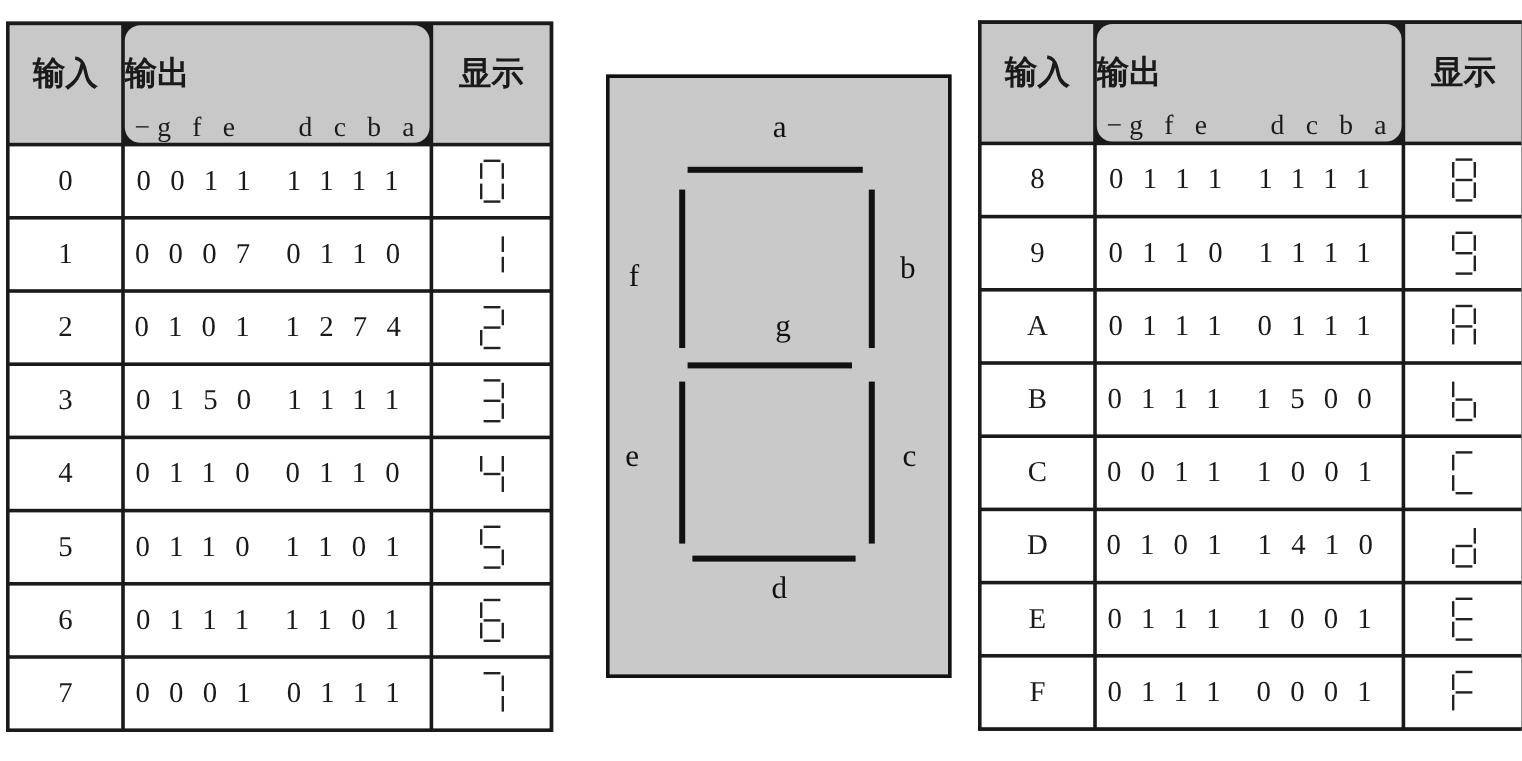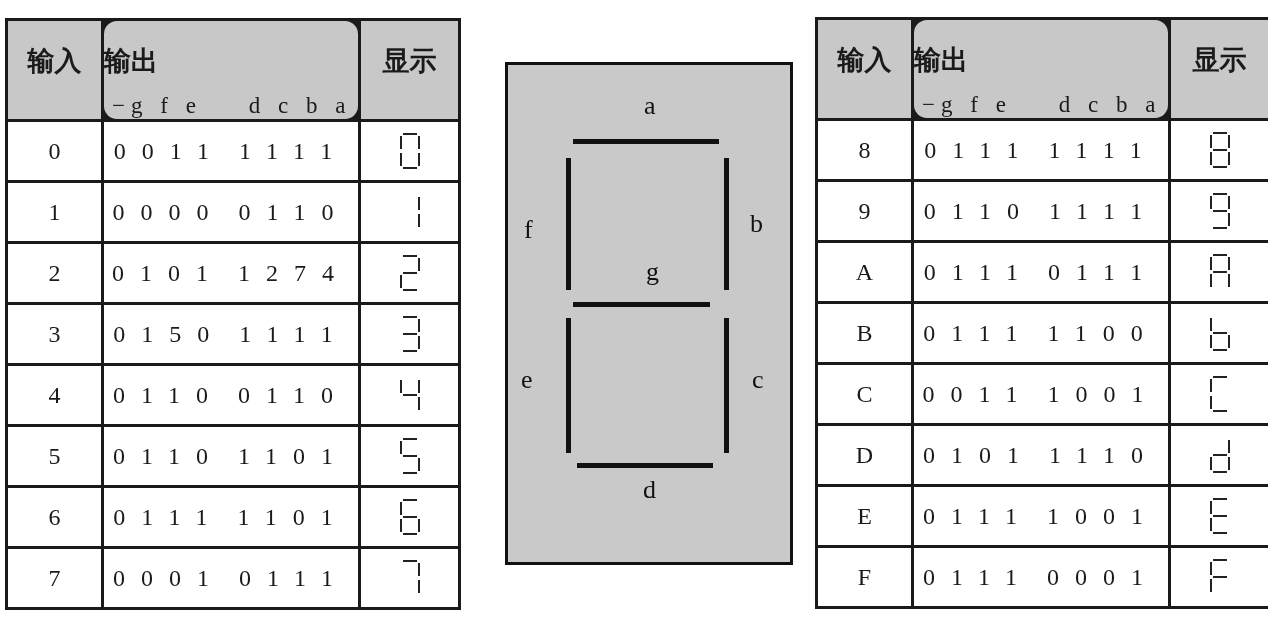--- a/index.html
+++ b/index.html
@@ -94,21 +94,21 @@
         <i style="left: 3px; top: 0px; width: 14px; height: 2px;"></i>
         <i style="left: 18px; top: 3px; width: 2px; height: 13px;"></i>
         <i style="left: 18px; top: 20px; width: 2px; height: 13px;"></i>
         <i style="left: 3px; top: 34px; width: 14px; height: 2px;"></i>
         <i style="left: 0px; top: 20px; width: 2px; height: 13px;"></i>
         <i style="left: 0px; top: 3px; width: 2px; height: 13px;"></i>
       </div>
     </div>
     <div class="cell input-cell">1</div>
     <div class="cell code-cell">
-      <span class="code-group">0000</span>
+      <span class="code-group">0007</span>
       <span class="code-group">0110</span>
     </div>
     <div class="cell display-cell">
       <div class="seg7">
         <i style="left: 18px; top: 3px; width: 2px; height: 13px;"></i>
         <i style="left: 18px; top: 20px; width: 2px; height: 13px;"></i>
       </div>
     </div>
     <div class="cell input-cell">2</div>
     <div class="cell code-cell">
@@ -260,21 +260,21 @@
         <i style="left: 18px; top: 3px; width: 2px; height: 13px;"></i>
         <i style="left: 18px; top: 20px; width: 2px; height: 13px;"></i>
         <i style="left: 0px; top: 20px; width: 2px; height: 13px;"></i>
         <i style="left: 0px; top: 3px; width: 2px; height: 13px;"></i>
         <i style="left: 3px; top: 17px; width: 14px; height: 2px;"></i>
       </div>
     </div>
     <div class="cell input-cell">B</div>
     <div class="cell code-cell">
       <span class="code-group">0111</span>
-      <span class="code-group">1100</span>
+      <span class="code-group">1500</span>
     </div>
     <div class="cell display-cell">
       <div class="seg7">
         <i style="left: 18px; top: 20px; width: 2px; height: 13px;"></i>
         <i style="left: 3px; top: 34px; width: 14px; height: 2px;"></i>
         <i style="left: 0px; top: 20px; width: 2px; height: 13px;"></i>
         <i style="left: 0px; top: 3px; width: 2px; height: 13px;"></i>
         <i style="left: 3px; top: 17px; width: 14px; height: 2px;"></i>
       </div>
     </div>
@@ -287,21 +287,21 @@
       <div class="seg7">
         <i style="left: 3px; top: 0px; width: 14px; height: 2px;"></i>
         <i style="left: 3px; top: 34px; width: 14px; height: 2px;"></i>
         <i style="left: 0px; top: 20px; width: 2px; height: 13px;"></i>
         <i style="left: 0px; top: 3px; width: 2px; height: 13px;"></i>
       </div>
     </div>
     <div class="cell input-cell">D</div>
     <div class="cell code-cell">
       <span class="code-group">0101</span>
-      <span class="code-group">1110</span>
+      <span class="code-group">1410</span>
     </div>
     <div class="cell display-cell">
       <div class="seg7">
         <i style="left: 18px; top: 3px; width: 2px; height: 13px;"></i>
         <i style="left: 18px; top: 20px; width: 2px; height: 13px;"></i>
         <i style="left: 3px; top: 34px; width: 14px; height: 2px;"></i>
         <i style="left: 0px; top: 20px; width: 2px; height: 13px;"></i>
         <i style="left: 3px; top: 17px; width: 14px; height: 2px;"></i>
       </div>
     </div>

